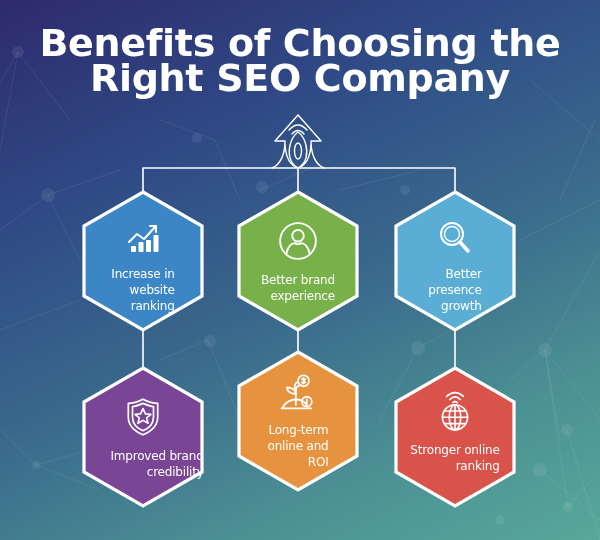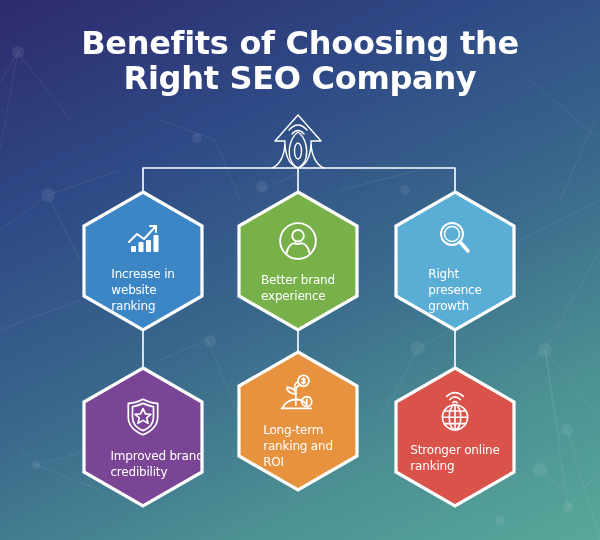--- a/index.html
+++ b/index.html
@@ -5,35 +5,35 @@
   html, body { margin: 0; padding: 0; }
   body { width: 600px; height: 540px; overflow: hidden; font-family: "DejaVu Sans", sans-serif; }
   .canvas {
     position: relative; width: 600px; height: 540px; overflow: hidden;
     background: linear-gradient(155deg, #2e2a6e 0%, #2f4a86 28%, #3a6a8c 55%, #4b8f93 78%, #58a89a 100%);
   }
   .bg-net { position: absolute; left: 0; top: 0; width: 600px; height: 540px; }
   .title {
     position: absolute; left: 0; top: 26px; width: 600px; text-align: center;
     color: #ffffff; font-family: "DejaVu Sans", sans-serif; font-weight: bold;
-    font-size: 32px; line-height: 35px; letter-spacing: -0.3px;
+    font-size: 38px; line-height: 35px; letter-spacing: -0.3px;
   }
   .title div { white-space: nowrap; }
   .connectors { position: absolute; left: 0; top: 0; width: 600px; height: 540px; }
   .hex {
     position: absolute; width: 124px; height: 142px;
   }
   .hex svg.shape { position: absolute; left: 0; top: 0; width: 124px; height: 142px; }
   .hex .content {
     position: absolute; left: 8px; top: 28px; width: 108px; height: 100px;
     display: flex; flex-direction: column; align-items: center;
   }
   .hex .icon { width: 40px; height: 40px; display: block; }
   .hex .label {
-    margin-top: 8px; color: #ffffff; text-align: left;
+    margin-top: 8px; color: #ffffff; text-align: right;
     font-family: "DejaVu Sans", sans-serif; font-size: 12px; line-height: 16px;
     font-weight: normal; letter-spacing: -0.2px;
   }
   .hex .label span { display: block; white-space: nowrap; }
 </style>
 </head>
 <body>
 
 <div class="canvas">
 
@@ -168,21 +168,21 @@
     </svg>
     <div class="content">
       <svg class="icon" viewBox="0 0 40 40">
         <g stroke="#ffffff" stroke-width="2" fill="none" stroke-linecap="round">
           <circle cx="17" cy="16" r="11"></circle>
           <circle cx="17" cy="16" r="7.5" stroke-width="1.4"></circle>
           <path d="M25,24 L33,33" stroke-width="3.5"></path>
         </g>
       </svg>
       <div class="label">
-        <span>Right</span>
+        <span>Better</span>
         <span>presence</span>
         <span>growth</span>
       </div>
     </div>
   </div>
 
   <div class="hex" style="left:81px; top:366px;">
     <svg class="shape" viewBox="0 0 124 142">
       <polygon points="62,2 121,36 121,106 62,140 3,106 3,36" fill="#7b4596" stroke="#ffffff" stroke-width="3.2"></polygon>
     </svg>
@@ -214,21 +214,21 @@
           <path d="M18,20 C14,20 10,18 10,14 C14,14 18,16 18,20 Z"></path>
           <path d="M18,17 C16,13 17,10 20,9"></path>
           <path d="M6,33 C8,27 14,25 18,25 C22,25 26,27 28,30"></path>
           <line x1="5" y1="33" x2="32" y2="33"></line>
           <circle cx="28" cy="27" r="4.5"></circle>
           <path d="M28,25 L28,29"></path>
         </g>
       </svg>
       <div class="label" style="margin-top:6px;">
         <span>Long-term</span>
-        <span>ranking and</span>
+        <span>online and</span>
         <span>ROI</span>
       </div>
     </div>
   </div>
 
   <div class="hex" style="left:393px; top:366px;">
     <svg class="shape" viewBox="0 0 124 142">
       <polygon points="62,2 121,36 121,106 62,140 3,106 3,36" fill="#d9534a" stroke="#ffffff" stroke-width="3.2"></polygon>
     </svg>
     <div class="content" style="top:22px;">

